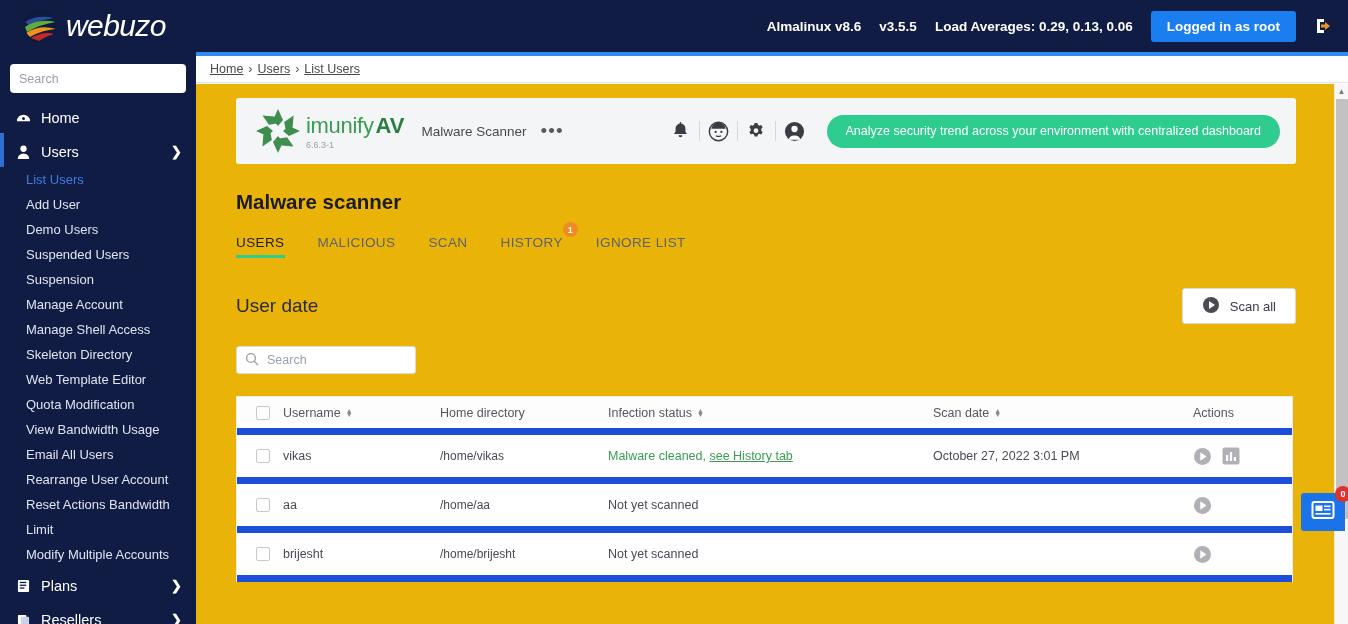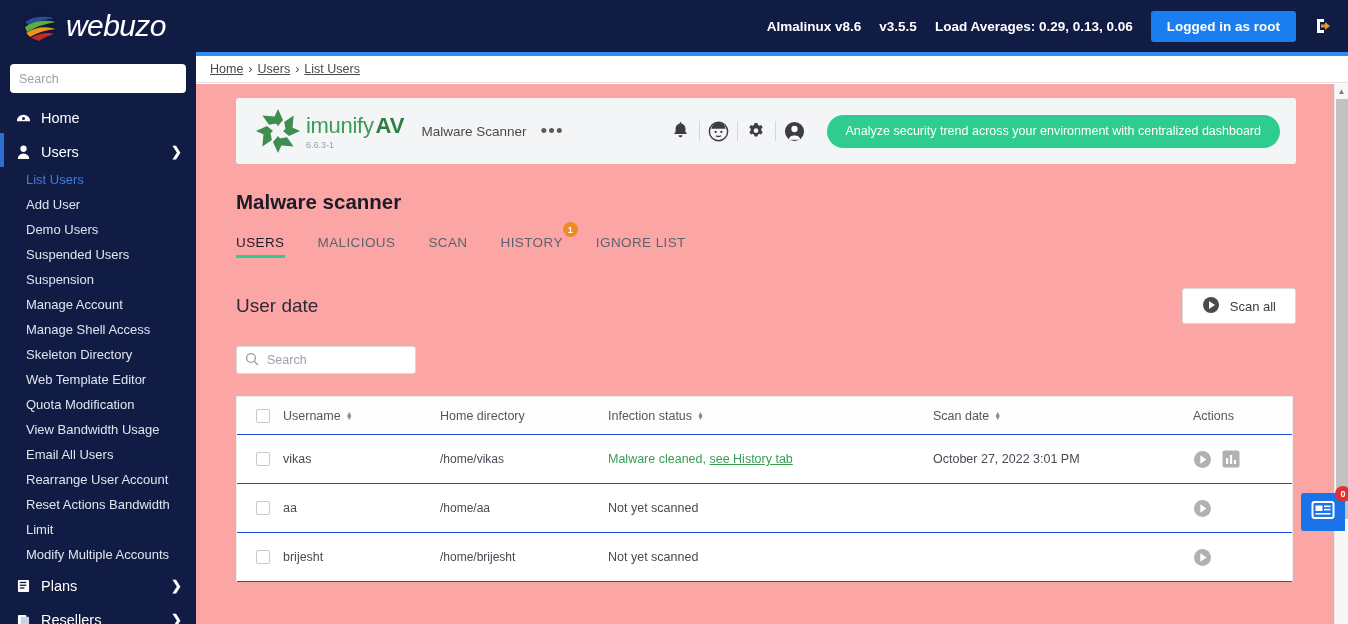--- a/index.html
+++ b/index.html
@@ -87,21 +87,21 @@
   .breadcrumb {
     height: 27px; display: flex; align-items: center;
     padding-left: 14px; font-size: 12.5px; color: #4a4a4a;
     border-bottom: 1px solid #e3e3e3; background: #fff;
   }
   .breadcrumb a { color: #4a4a4a; text-decoration: underline; cursor: pointer; }
   .breadcrumb .sep { margin: 0 5px; text-decoration: none; }
 
   .content-scroll {
     position: absolute; top: 28px; left: 0; width: 1152px; height: 540px;
-    background: #fca5a5;
+    background: #eab308;
   }
   .inner-pad { padding: 14px 52px 0 40px; }
 
   
   .imunify-bar {
     background: #f4f5f7; height: 66px; border-radius: 3px;
     display: flex; align-items: center; padding: 0 16px;
   }
   .im-logo { width: 52px; height: 52px; flex: none; }
   .im-name { margin-left: 2px; display: flex; flex-direction: column; justify-content: center; }
@@ -157,21 +157,21 @@
   .tbl-search {
     width: 180px; height: 28px; border: 1px solid #d8dade; border-radius: 3px;
     padding: 0 8px 0 30px; font-size: 12.5px; outline: none;
     font-family: "Liberation Sans", sans-serif; color: #333; background: #fff;
   }
   .tbl-search::placeholder { color: #9aa0ac; }
   .tbl-search-ico { position: absolute; left: 9px; top: 6px; }
 
   
   .utable { margin-top: 22px; width: 1057px; border: 1px solid #e9eaec; border-bottom: none; background: #fff; }
-  .urow { display: flex; align-items: center; height: 49px; border-bottom: 1px solid #1d4ed8; }
+  .urow { display: flex; align-items: center; height: 49px; border-bottom: 7px solid #1d4ed8; }
   .urow.header { height: 38px; background: #fdfdfd; }
   .c-check { width: 46px; display: flex; justify-content: center; padding-left: 6px; }
   .c-user { width: 157px; font-size: 12.5px; color: #4a4a55; }
   .c-home { width: 168px; font-size: 12px; color: #4a4a55; }
   .c-status { width: 325px; font-size: 12.5px; color: #4a4a55; }
   .c-date { width: 260px; font-size: 12.5px; color: #4a4a55; }
   .c-act { flex: 1; font-size: 12.5px; color: #4a4a55; display: flex; align-items: center; gap: 10px; }
   .urow.header .c-user, .urow.header .c-home, .urow.header .c-status,
   .urow.header .c-date, .urow.header .c-act { color: #56565f; font-size: 12.5px; }
   .sortable { display: inline-flex; align-items: center; gap: 5px; cursor: pointer; }

